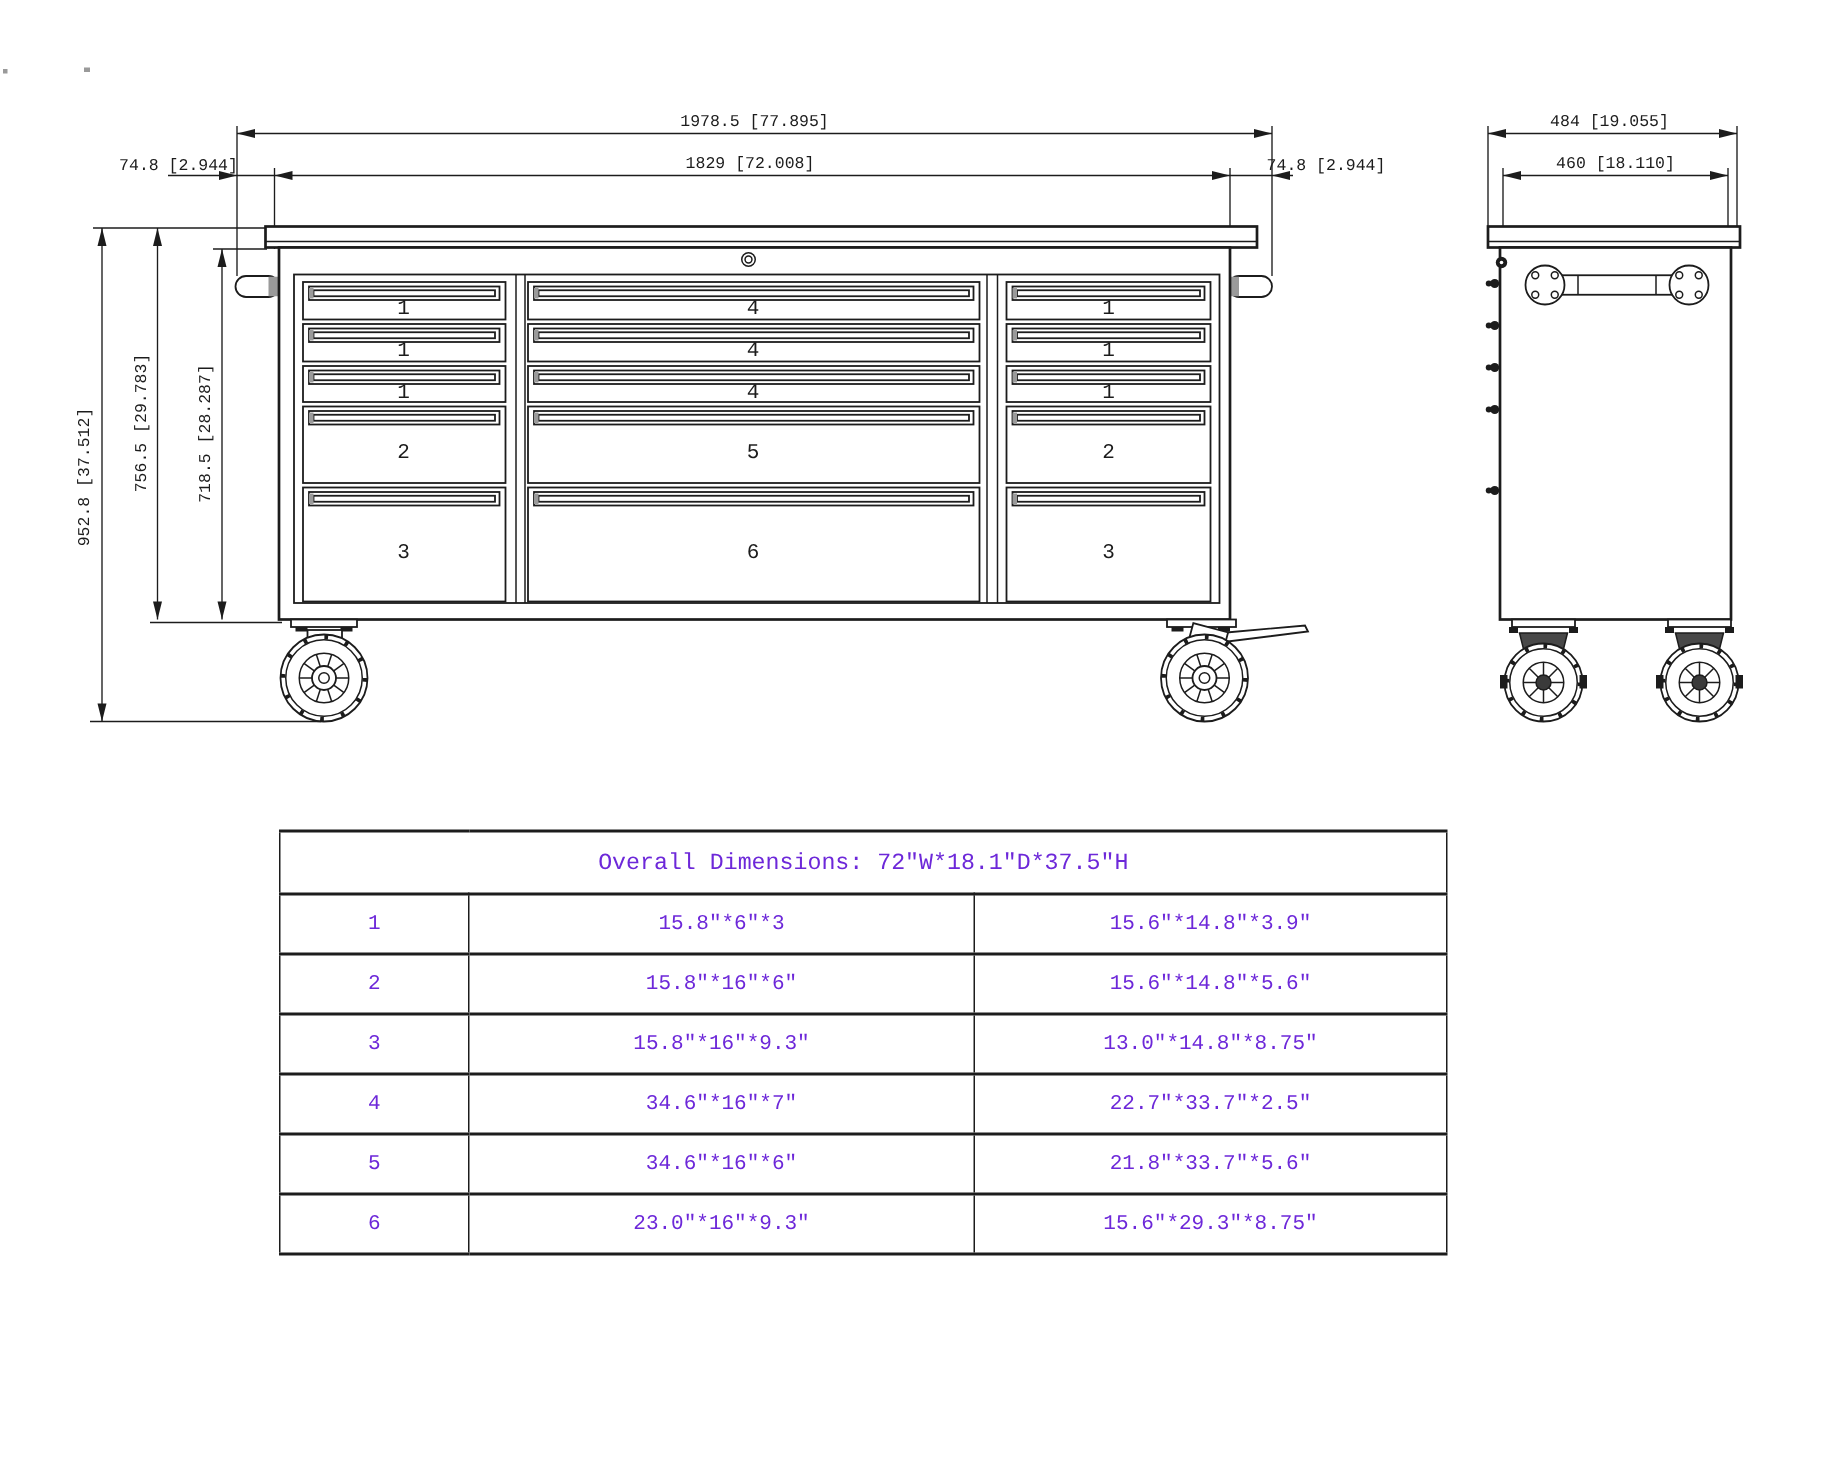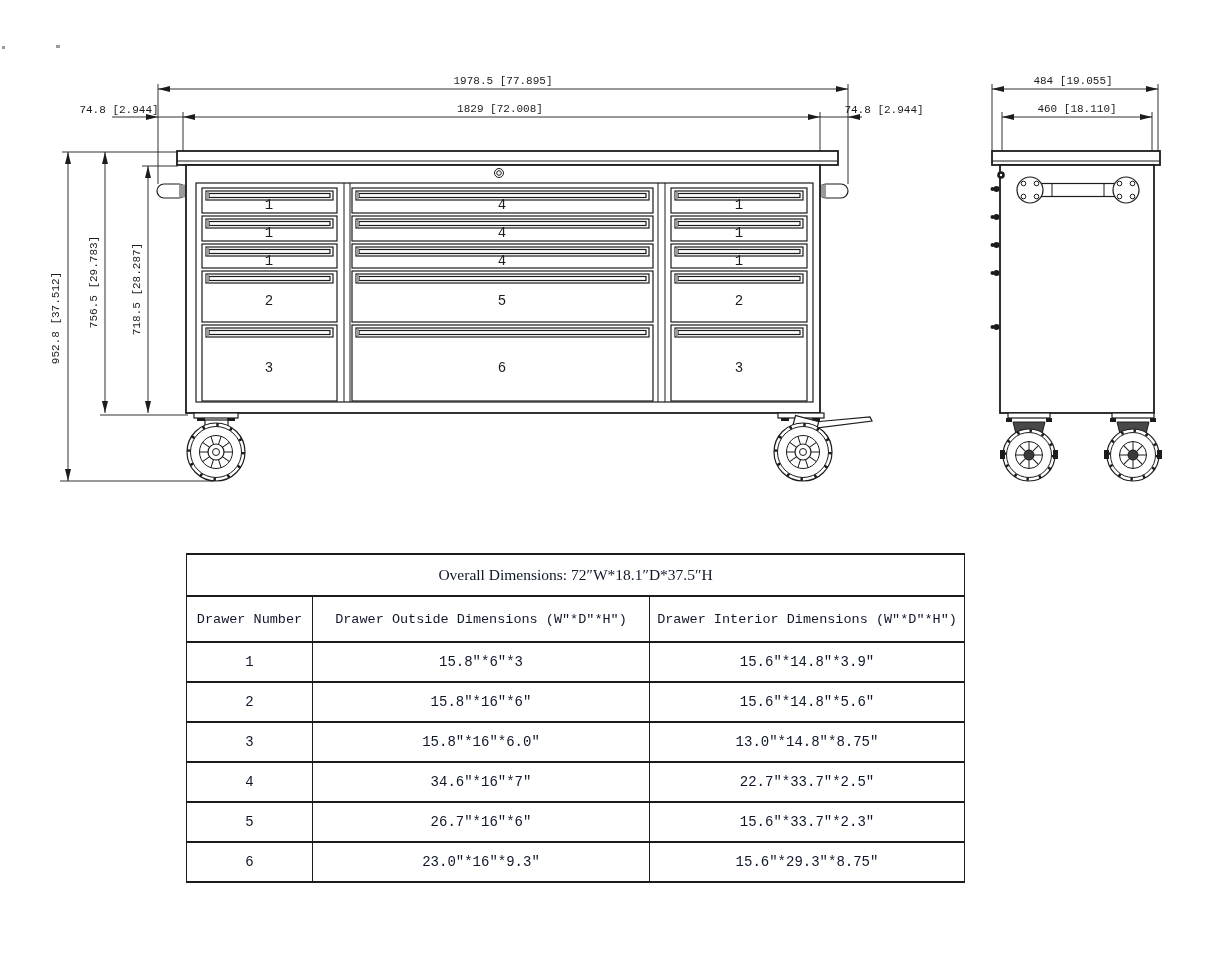--- a/index.html
+++ b/index.html
@@ -1,35 +1,35 @@
 <!DOCTYPE html>
 <html><head>
 <meta charset="utf-8">
 <style>
   html,body{margin:0;padding:0;background:#fff;}
   .sheet{position:relative;width:1214px;height:977px;background:#ffffff;overflow:hidden;
-         font-family:"Liberation Mono","DejaVu Sans Mono",monospace;color:#0f172a;}
+         font-family:"Liberation Mono","DejaVu Sans Mono",monospace;color:#6d28d9;}
   svg{position:absolute;left:0;top:0;}
   
   .ln{stroke:#1c1c1c;stroke-width:1;fill:none;}
   .fw{fill:#ffffff;stroke:#1c1c1c;stroke-width:1.2;}
   .fw2{fill:#ffffff;stroke:#1c1c1c;stroke-width:1.8;}
   .dim{stroke:#1c1c1c;stroke-width:0.9;fill:none;}
   .ar{fill:#1c1c1c;stroke:none;}
   .dark{fill:#1c1c1c;stroke:none;}
   .gray{fill:#9a9a9a;stroke:none;}
   text.dt{font:11px "Liberation Mono","DejaVu Sans Mono",monospace;fill:#1c1c1c;text-anchor:middle;}
   text.dl{font:14px "Liberation Mono","DejaVu Sans Mono",monospace;fill:#1c1c1c;text-anchor:middle;}
   
   .spec-wrap{position:absolute;left:186px;top:553px;width:778px;}
   table.spec{border-collapse:collapse;table-layout:fixed;width:778px;}
   table.spec td{border-left:1.5px solid #1c1c1c;border-right:1.5px solid #1c1c1c;
                 border-top:2px solid #1c1c1c;border-bottom:2px solid #1c1c1c;
                 text-align:center;vertical-align:middle;padding:0;}
-  td.t-title{height:40px;font-size:15.5px;font-family:Liberation Serif, serif;}
+  td.t-title{height:40px;font-size:15.5px;}
   td.t-head{height:44px;font-size:13.5px;}
   td.t-cell{height:38px;font-size:14px;}
 </style>
 </head>
 <body>
 
 <div class="sheet">
 <svg width="1214" height="535" viewBox="0 0 1214 535">
 
   <rect x="2" y="46" width="3" height="3" class="gray"></rect>
@@ -358,48 +358,43 @@
     <colgroup>
           <col style="width:126px">
           <col style="width:337px">
           <col style="width:315px">
         </colgroup>
     <tbody>
       <tr>
         <td class="t-title" colspan="3">Overall Dimensions: 72″W*18.1″D*37.5″H</td>
       </tr>
       <tr>
-        <td class="t-head">Drawer Number</td>
-        <td class="t-head">Drawer Outside Dimensions (W″*D″*H″)</td>
-        <td class="t-head">Drawer Interior Dimensions (W″*D″*H″)</td>
-      </tr>
-      <tr>
         <td class="t-cell">1</td>
         <td class="t-cell">15.8″*6″*3</td>
         <td class="t-cell">15.6″*14.8″*3.9″</td>
       </tr>
       <tr>
         <td class="t-cell">2</td>
         <td class="t-cell">15.8″*16″*6″</td>
         <td class="t-cell">15.6″*14.8″*5.6″</td>
       </tr>
       <tr>
         <td class="t-cell">3</td>
-        <td class="t-cell">15.8″*16″*6.0″</td>
+        <td class="t-cell">15.8″*16″*9.3″</td>
         <td class="t-cell">13.0″*14.8″*8.75″</td>
       </tr>
       <tr>
         <td class="t-cell">4</td>
         <td class="t-cell">34.6″*16″*7″</td>
         <td class="t-cell">22.7″*33.7″*2.5″</td>
       </tr>
       <tr>
         <td class="t-cell">5</td>
-        <td class="t-cell">26.7″*16″*6″</td>
-        <td class="t-cell">15.6″*33.7″*2.3″</td>
+        <td class="t-cell">34.6″*16″*6″</td>
+        <td class="t-cell">21.8″*33.7″*5.6″</td>
       </tr>
       <tr>
         <td class="t-cell">6</td>
         <td class="t-cell">23.0″*16″*9.3″</td>
         <td class="t-cell">15.6″*29.3″*8.75″</td>
       </tr>
     </tbody>
   </table>
 </div>
 </div>

